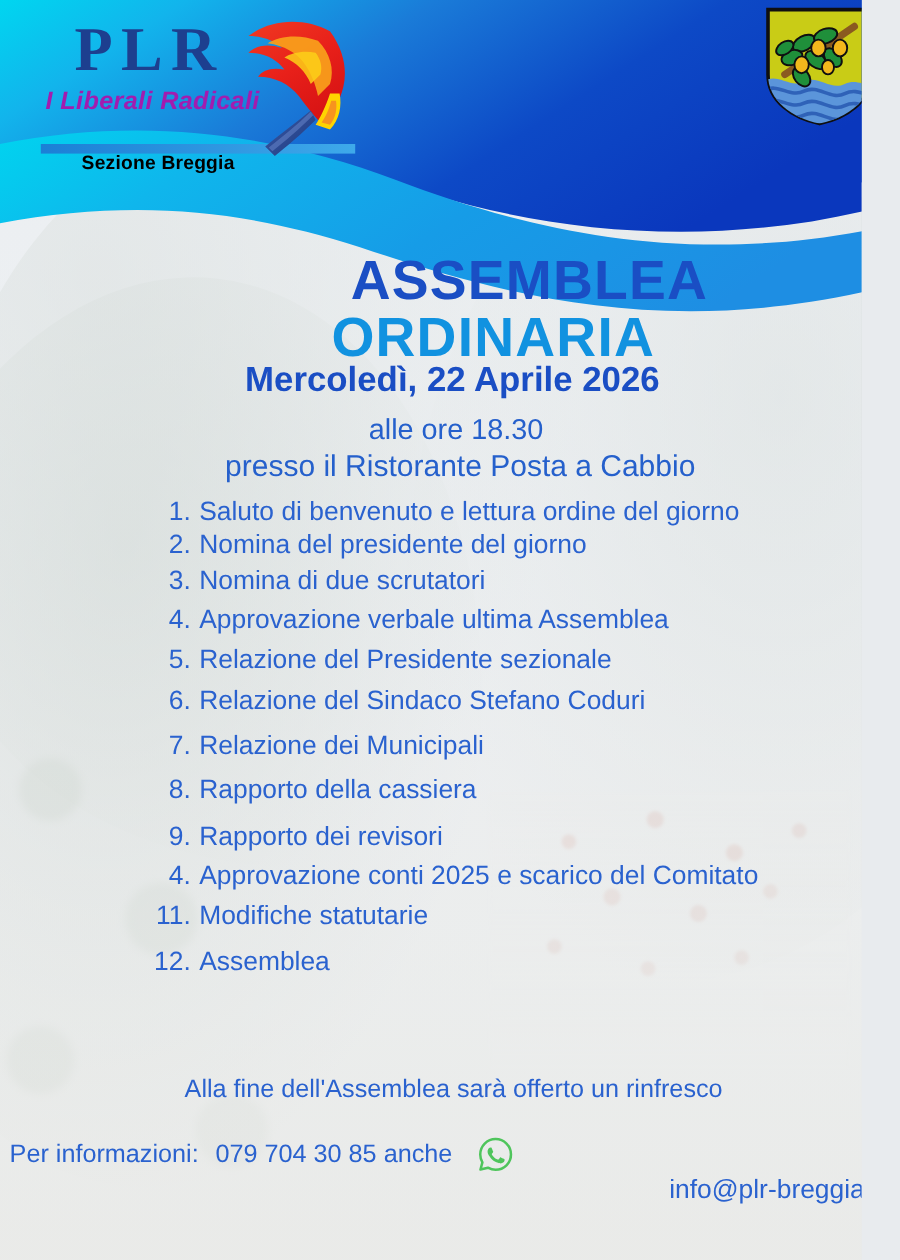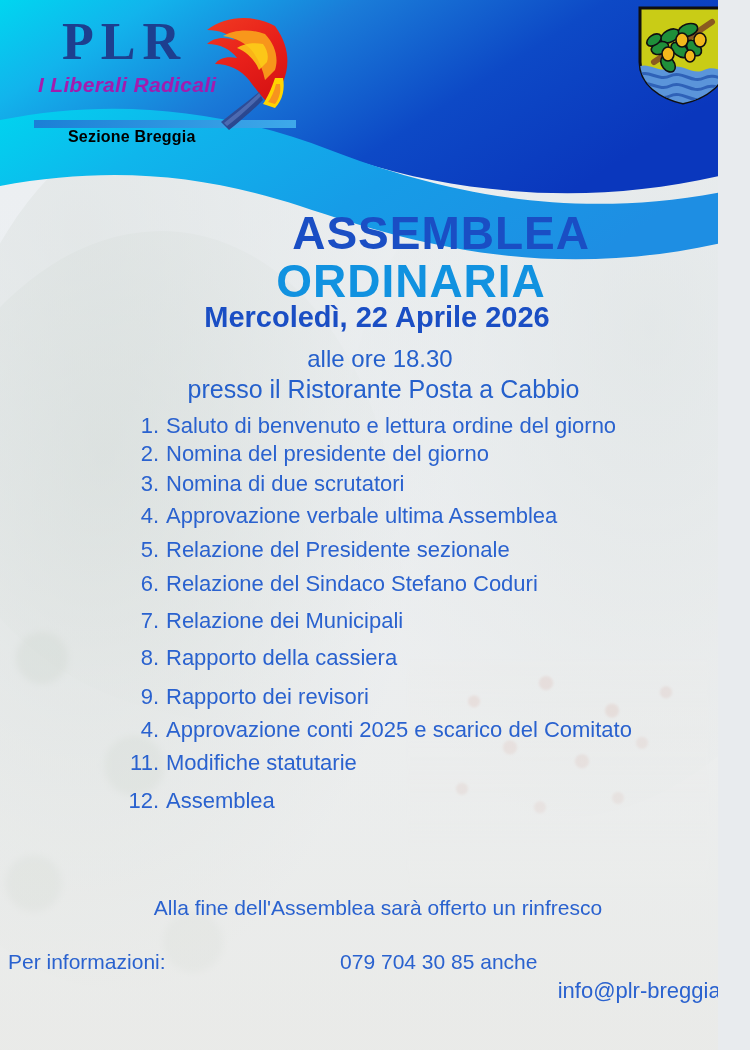--- a/index.html
+++ b/index.html
@@ -144,21 +144,21 @@
   .ag-num{width:48px;text-align:right;flex:0 0 48px;padding-right:7px;box-sizing:border-box;}
   .ag-txt{flex:1 1 auto;}
 
   
   .refresh-line{
     position:absolute;left:0;top:896px;width:750px;text-align:center;
     font-size:21px;color:#2a62cf;padding-left:6px;box-sizing:border-box;
   }
   .info-row{
     position:absolute;left:0;top:946px;width:750px;
-    display:flex;justify-content:space-between;align-items:center;
+    display:flex;justify-content:flex-start;align-items:center;
     font-size:21px;color:#2a62cf;padding-left:8px;box-sizing:border-box;
   }
   .info-label{margin-right:14px;}
   .info-phone{margin-right:20px;}
   .wa-icon{width:32px;height:32px;display:inline-block;}
   .email-line{
     position:absolute;left:0;top:978px;width:750px;text-align:right;
     font-size:22px;color:#2a62cf;padding-left:44px;box-sizing:border-box;
   }
 </style>

